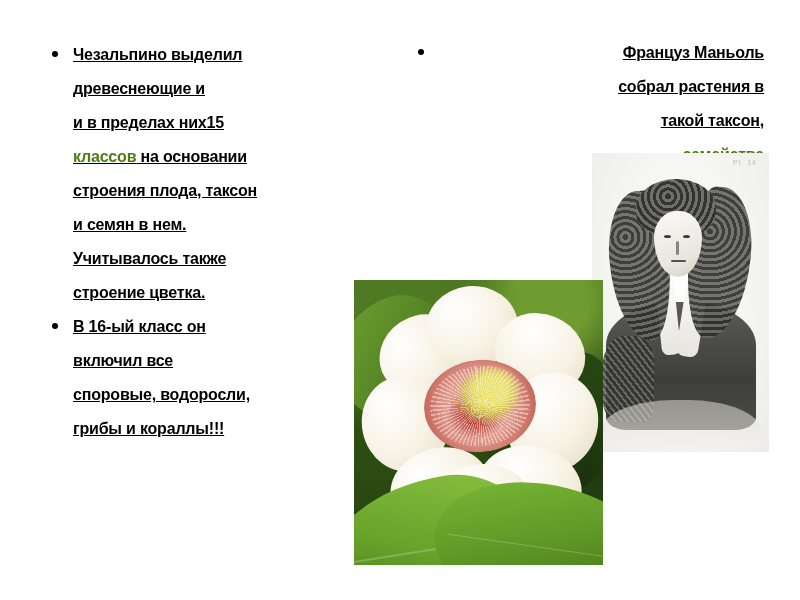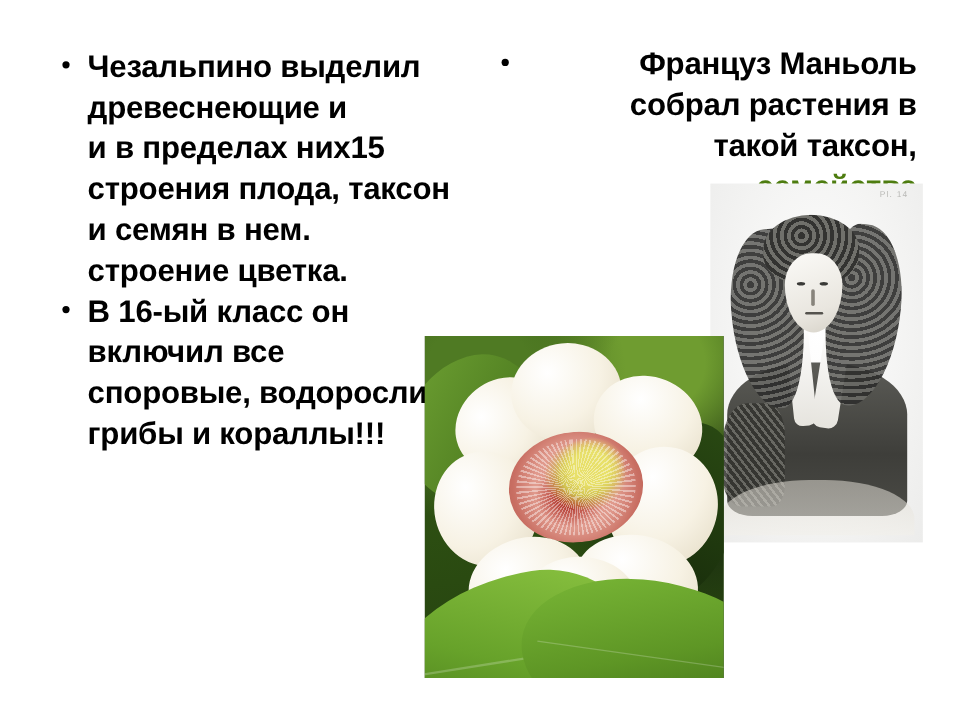--- a/index.html
+++ b/index.html
@@ -19,23 +19,24 @@
     height: 600px;
     background: #ffffff;
     overflow: hidden;
   }
 
   
   .col {
     position: absolute;
     font-weight: bold;
     color: #000000;
-    font-size: 26px;
+    font-size: 16px;
     line-height: 34px;
     letter-spacing: -0.2px;
+    text-decoration: underline;
   }
   .col-left  { left: 40px;  top: 38px; width: 330px; }
   .col-right { left: 404px; top: 36px; width: 360px; text-align: right; }
 
   .bullet-item {
     position: relative;
     padding-left: 33px;
     margin: 0 0 0 0;
   }
   .col-right .bullet-item { padding-left: 40px; }
@@ -279,22 +280,24 @@
 <div class="slide">
 
   <div class="col col-left">
 
     <div class="bullet-item">
       <span class="bullet-dot"></span>
       <span class="bullet-text">
         <span class="nowrap-line">Чезальпино выделил</span>
         <span class="nowrap-line">древеснеющие и</span>
         <span class="nowrap-line">и в пределах них15</span>
+        <span class="nowrap-line"><span class="red">классов</span><span> на основании</span></span>
         <span class="nowrap-line">строения плода, таксон</span>
         <span class="nowrap-line">и семян в нем.</span>
+        <span class="nowrap-line">Учитывалось также</span>
         <span class="nowrap-line">строение цветка.</span>
       </span>
     </div>
 
     <div class="bullet-item">
       <span class="bullet-dot"></span>
       <span class="bullet-text">
         <span class="nowrap-line">В 16-ый класс он</span>
         <span class="nowrap-line">включил все</span>
         <span class="nowrap-line">споровые, водоросли,</span>

